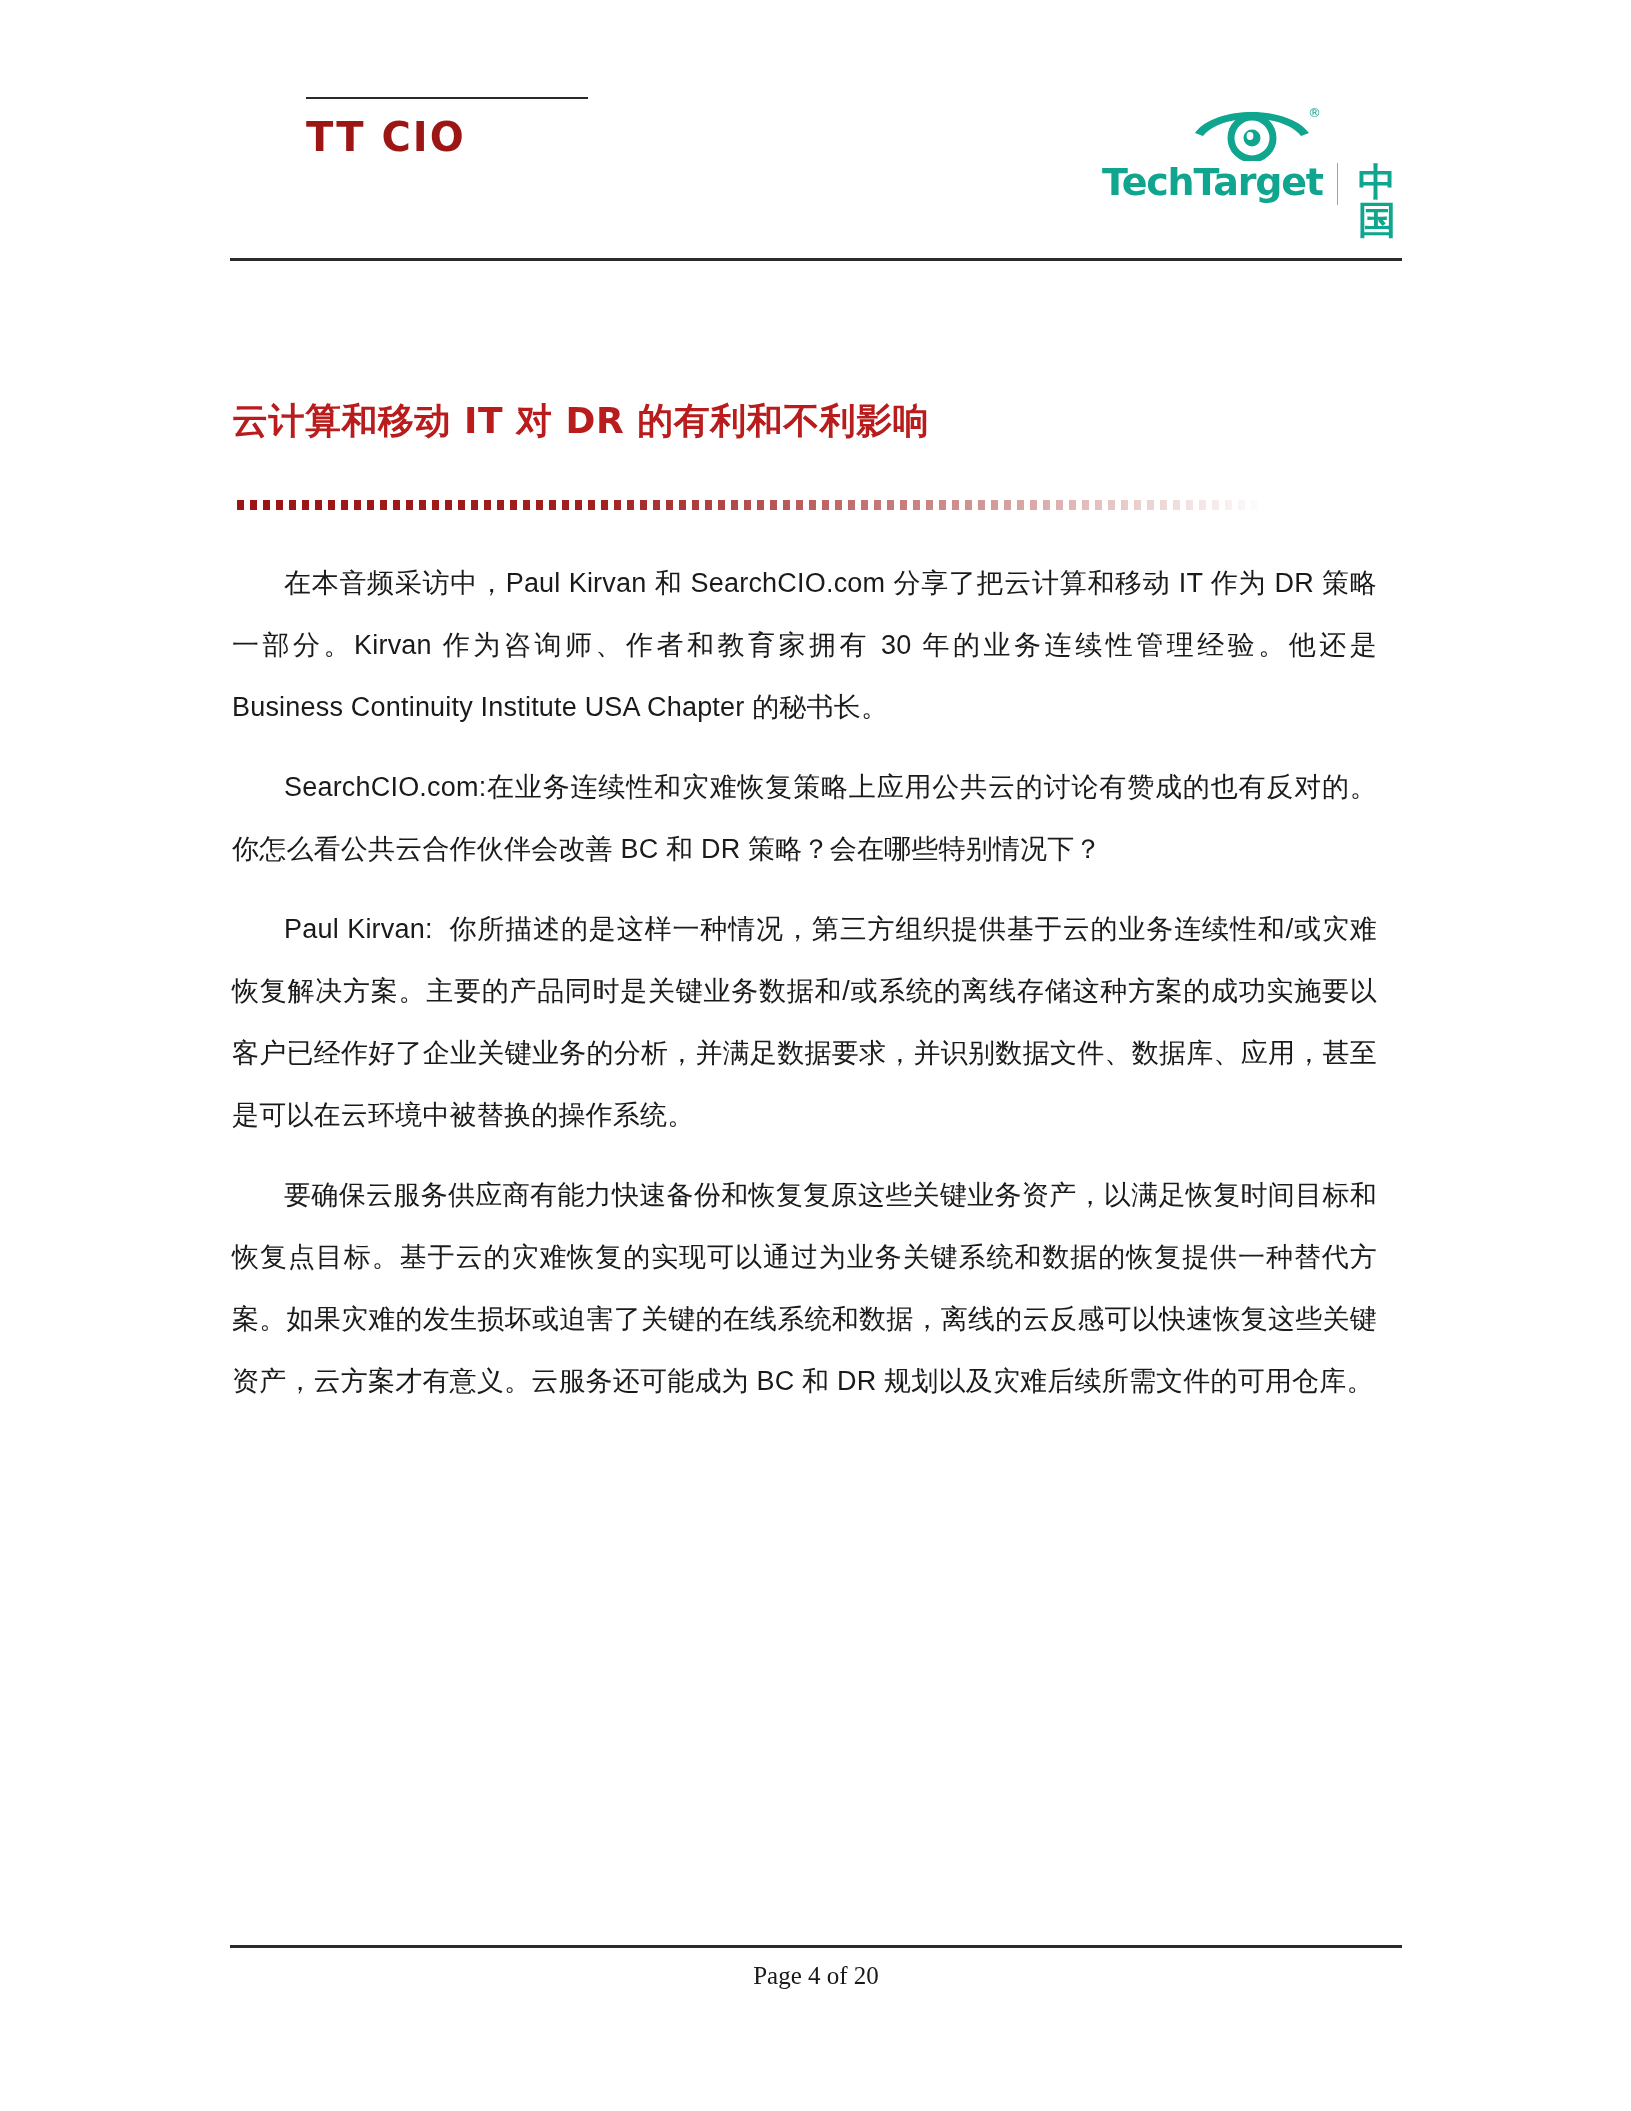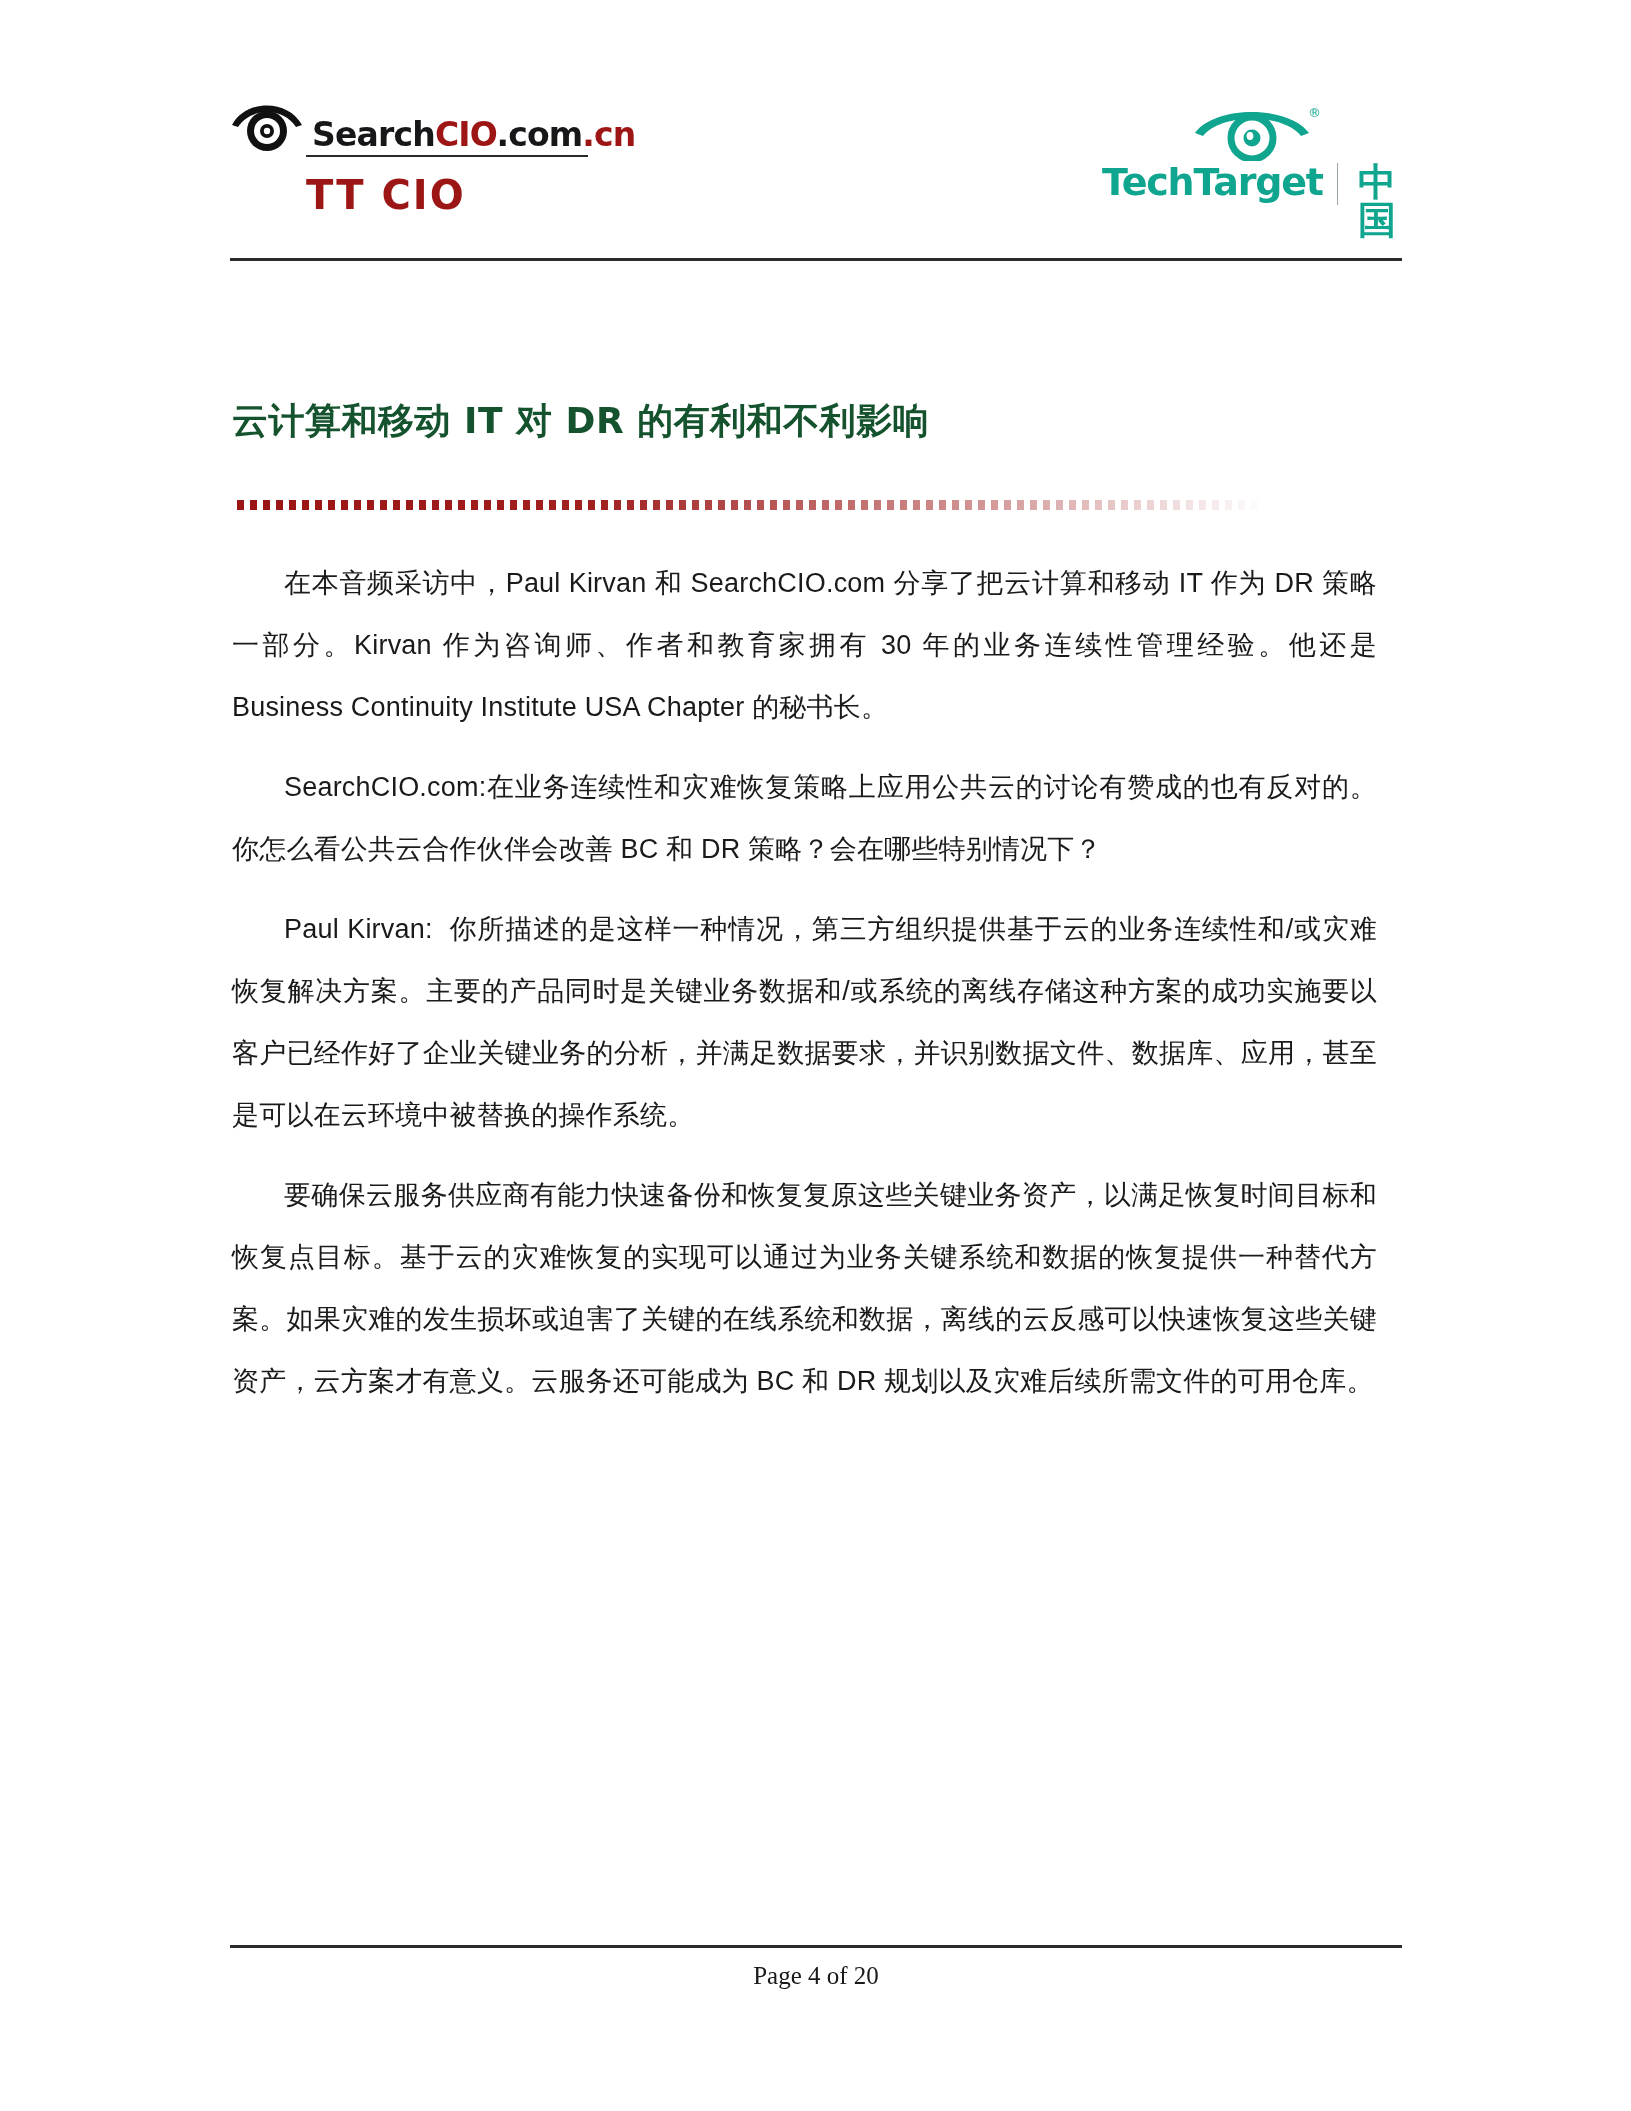--- a/index.html
+++ b/index.html
@@ -134,21 +134,21 @@
   }
 
   
   .title {
     position: absolute;
     left: 232px;
     top: 373px;
     font-family: "DejaVu Sans", sans-serif;
     font-weight: bold;
     font-size: 36px;
-    color: #14532d;
+    color: #b91c1c;
     letter-spacing: 0.5px;
     white-space: nowrap;
   }
 
   
   .dotted-divider {
     position: absolute;
     left: 237px;
     top: 500px;
     width: 1030px;
@@ -209,32 +209,20 @@
   .footer-page { white-space: nowrap; font-family: Liberation Serif, serif; }
 </style>
 </head>
 <body>
 
 <div class="page">
 
   <div class="header">
 
     <div class="logo-left">
-      <div class="logo-left-row">
-        <span class="eye-icon">
-          <svg viewBox="0 0 74 58" width="74" height="58" aria-hidden="true">
-            <path d="M2 30 C 16 4, 58 4, 72 30 L 66 32 C 53 12, 21 12, 8 32 Z" fill="#111111"></path>
-            <circle cx="37" cy="36" r="20" fill="#111111"></circle>
-            <circle cx="37" cy="36" r="13" fill="#ffffff"></circle>
-            <circle cx="37" cy="36" r="7" fill="#111111"></circle>
-            <circle cx="37" cy="36" r="3.2" fill="#ffffff"></circle>
-          </svg>
-        </span>
-        <span class="searchcio-wordmark"><span class="wm-black">Search</span><span class="wm-red">CIO</span><span class="wm-black">.com</span><span class="wm-red">.cn</span></span>
-      </div>
       <div class="logo-left-rule"></div>
       <div class="ttcio">TT CIO</div>
     </div>
 
     <div class="logo-right">
       <div class="tt-eye">
         <svg viewBox="0 0 126 58" width="126" height="58" aria-hidden="true">
           <path d="M6 30 C 26 2, 100 2, 120 30 L 112 33 C 94 10, 32 10, 14 33 Z" fill="#0fa58e"></path>
           <circle cx="63" cy="35" r="21" fill="none" stroke="#0fa58e" stroke-width="7"></circle>
           <circle cx="63" cy="35" r="8.5" fill="#0fa58e"></circle>

